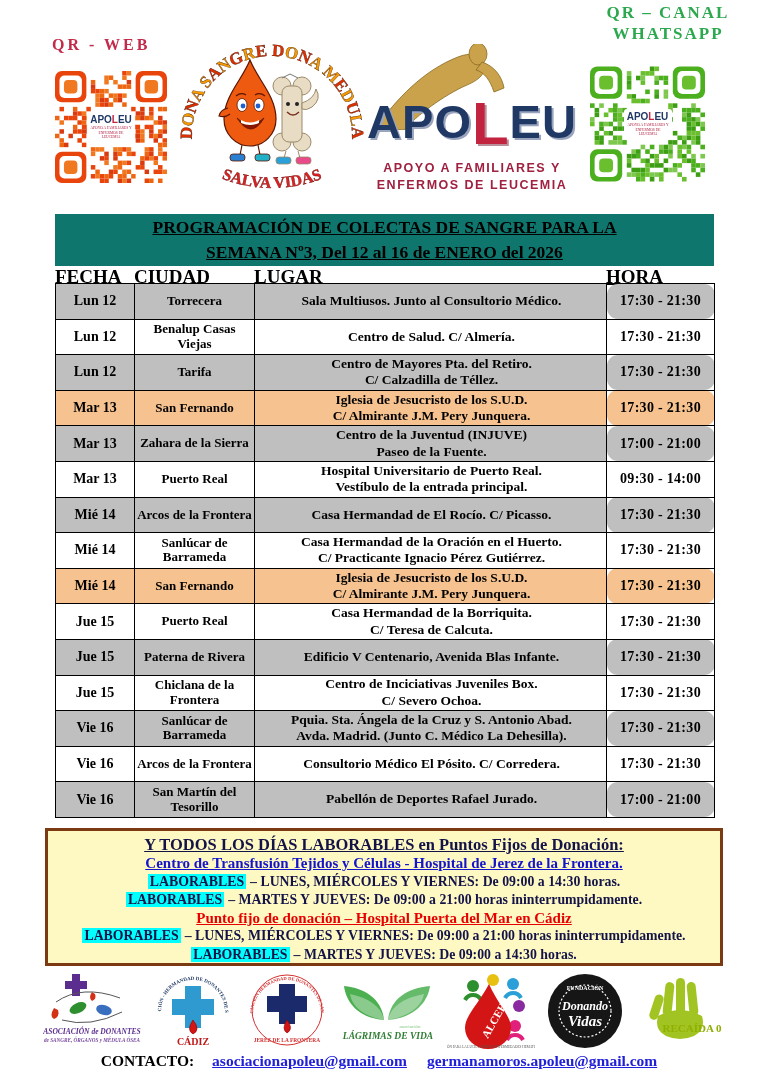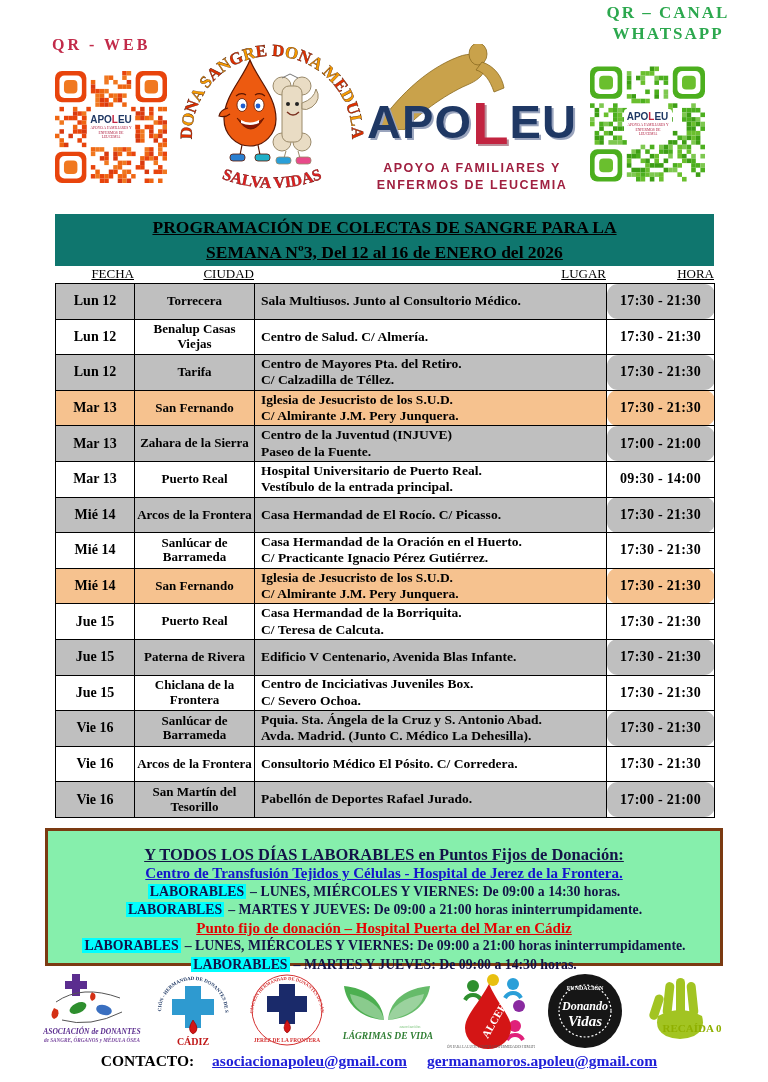--- a/index.html
+++ b/index.html
@@ -30,36 +30,36 @@
   .apoleu-word .red-l { color:#c22440; font-size:60px; vertical-align:-6px; text-shadow:2px 2px 0 #b9909a;}
   .apoleu-tagline { position:absolute; left:0; top:116px; width:232px; text-align:center;
     font-family:"Liberation Sans",sans-serif; font-weight:bold; font-size:12.5px; line-height:17px;
     color:#a02040; letter-spacing:1.5px; }
 
   
   .title-bar { position:absolute; left:55px; top:214px; width:659px; height:52px;
     background:#0f766e; text-align:center; padding-top:1px; }
   .title-bar div { font-weight:bold; font-size:17.5px; line-height:25px; color:#000; text-decoration:underline; }
   .col-headers { position:absolute; left:55px; top:266px; width:659px; height:17px; display:flex; }
-  .col-headers span { font-weight:normal; font-size:13px; text-decoration:underline; text-align:right; color:#000; }
+  .col-headers span { font-weight:bold; font-size:19px; text-decoration:underline; text-align:left; color:#000; }
   .ch-fecha { width:79px; } .ch-ciudad { width:120px; } .ch-lugar { width:352px; } .ch-hora { width:108px; }
 
   table.schedule { position:absolute; left:55px; top:283px; width:659px; border-collapse:collapse; table-layout:fixed; }
   table.schedule td { border:1.6px solid #000; height:35.6px; vertical-align:middle; font-weight:bold; color:#000; overflow:hidden;margin-left:44px; }
   td.c-fecha { width:79px; text-align:center; font-size:14px; }
   td.c-ciudad { width:120px; text-align:center; font-size:13px; line-height:14.5px; padding:0 2px; }
-  td.c-lugar { width:352px; text-align:left; font-size:13.5px; line-height:16.5px; padding:0 4px 0 6px; }
+  td.c-lugar { width:352px; text-align:center; font-size:13.5px; line-height:16.5px; padding:0 4px 0 6px; }
   td.c-hora { width:108px; text-align:center; font-size:14px; letter-spacing:.3px;border-radius:11px; }
   tr.bg-gray td { background:#bfbfbf; }
   tr.bg-white td { background:#ffffff; }
   tr.bg-orange td { background:#f6c28f; }
 
   
   .fixed-box { position:absolute; left:45px; top:828px; width:678px; height:138px;
-    background:#86efac; border:3px solid #7b3a12; text-align:center; padding-top:15px; }
+    background:#fef9c3; border:3px solid #7b3a12; text-align:center; padding-top:5px; }
   .fixed-box .line { line-height:18.3px; white-space:nowrap; }
   .fp-heading { font-weight:bold; font-size:16.5px; color:#131348; text-decoration:underline; }
   .fp-center-link { font-weight:bold; font-size:15px; color:#1414cc; text-decoration:underline; }
   .fp-lab { font-weight:bold; font-size:13.8px; color:#131348; }
   .fp-lab .tag { background:#00ffff; color:#131348; padding:0 2px; margin-right:4px; }
   .fp-cadiz { font-weight:bold; font-size:15px; color:#e60000; text-decoration:underline; }
 
   
   .logos-row { position:absolute; left:42px; top:972px; width:686px; height:78px;
     display:flex; justify-content:space-between; align-items:center; }

